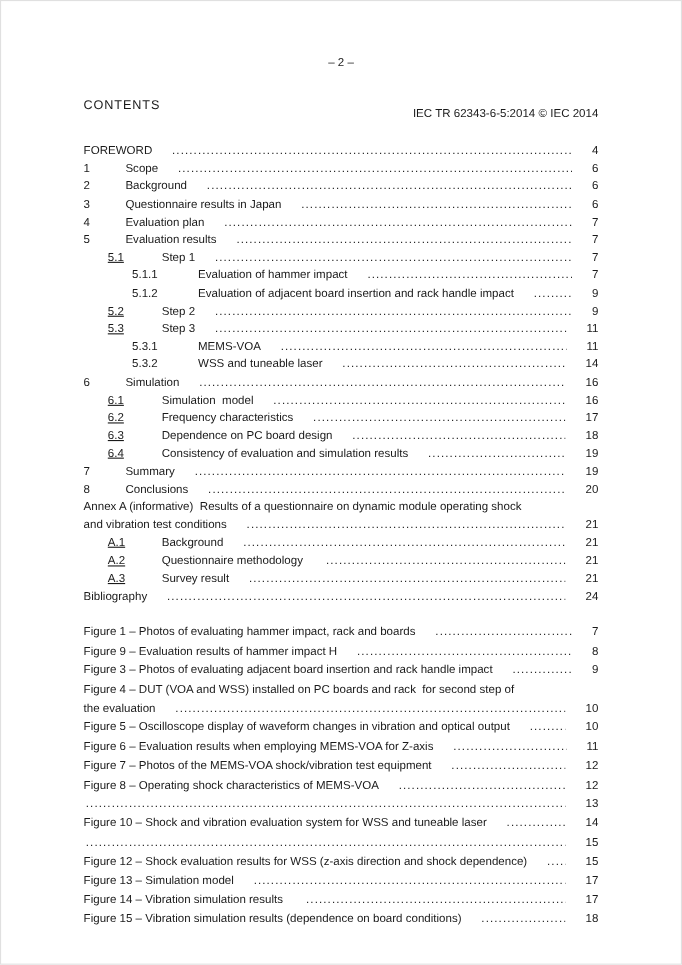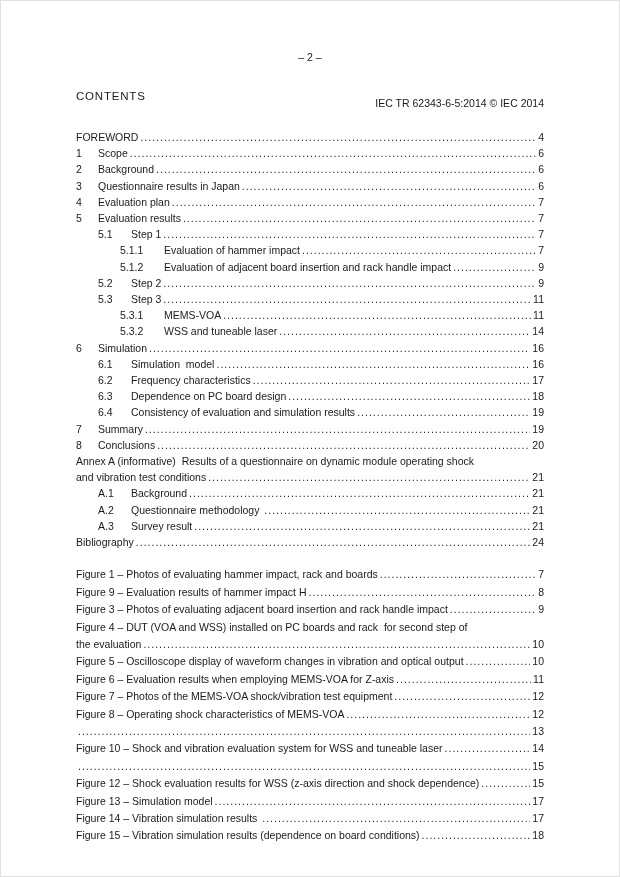--- a/index.html
+++ b/index.html
@@ -21,34 +21,34 @@
   .page-marker { position:absolute; left:50%; transform:translateX(-50%); white-space:nowrap; }
   .doc-id { position:absolute; right:0; white-space:nowrap;margin-top:46px; }
   .contents-title {
     text-align:left;
     font-size:11.5px;
     letter-spacing:0.8px;
     margin-top:25px;
   }
   .toc { margin-top:27px; font-size:10.5px; }
   .figures { margin-top:16px; font-size:10.5px; }
-  .entry { display:flex; align-items:center; }
+  .entry { display:flex; align-items:center;gap:16px; }
   .toc .entry, .toc .cont-first { line-height:16.2px; }
   .figures .entry, .figures .cont-first { line-height:17.4px; }
   .num { flex:0 0 auto; }
   .lbl { flex:0 0 auto; white-space:pre; }
   .dots { flex:1 1 auto; overflow:hidden; white-space:nowrap; margin:0 2px 0 2px; min-width:6px; }
   .dots::before {
     content:"..........................................................................................................................................................................";
     letter-spacing:1px;
   }
   .pg { flex:0 0 auto; }
   .lv0 > .num { width:22px; }
   .lv1 { padding-left:22px; }
-  .lv1 > .num { width:33px; }
+  .lv1 > .num { width:33px;text-decoration:underline; }
   .lv2 { padding-left:44px; }
   .lv2 > .num { width:44px; }
   .cont-first { white-space:pre-wrap; }
 </style>
 </head>
 <body>
 
 <div class="page">
   <div class="header">
     <span class="page-marker">– 2 –</span>

